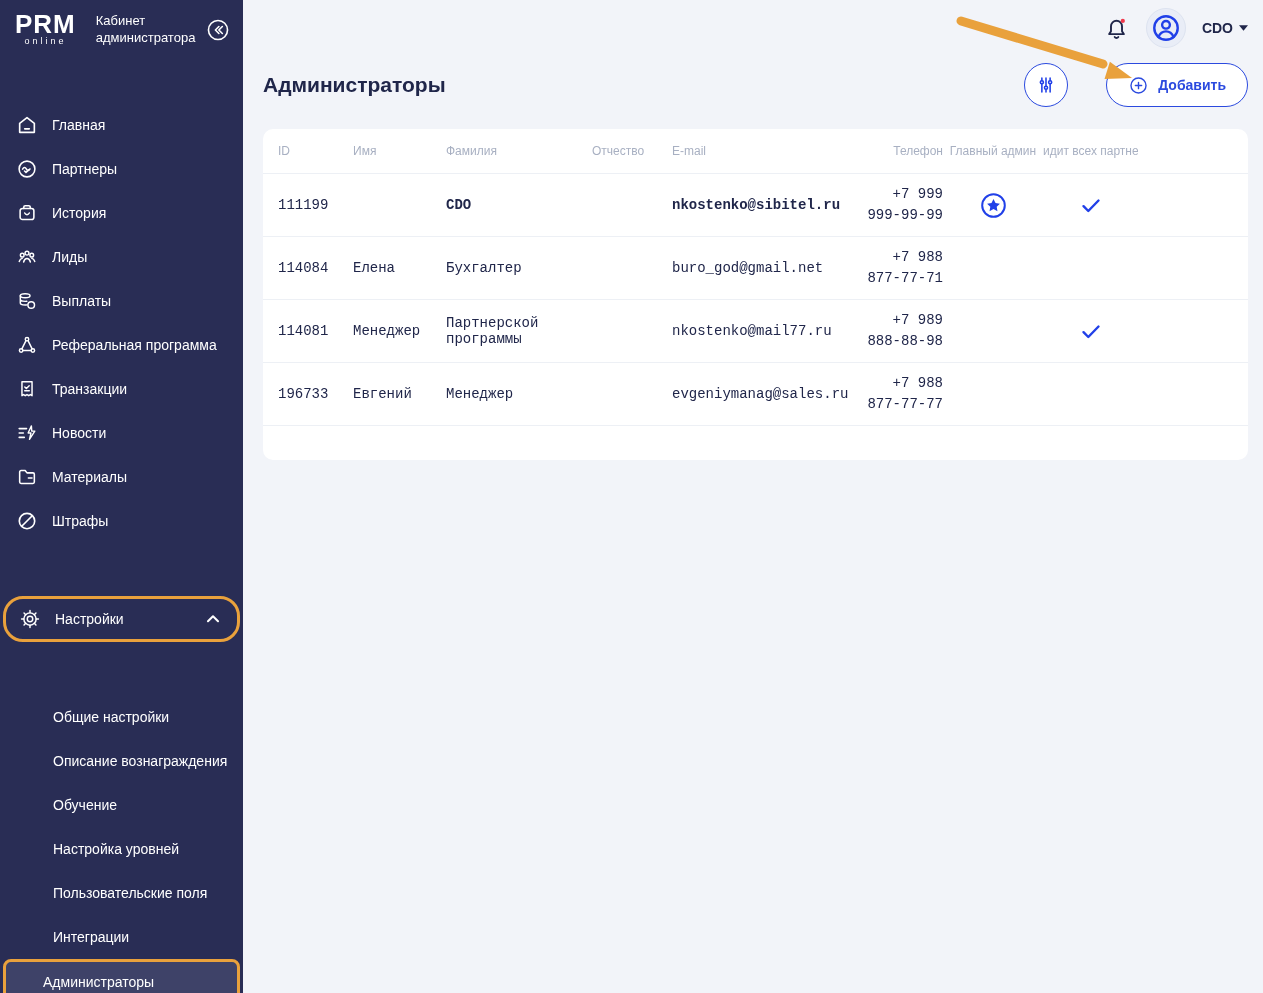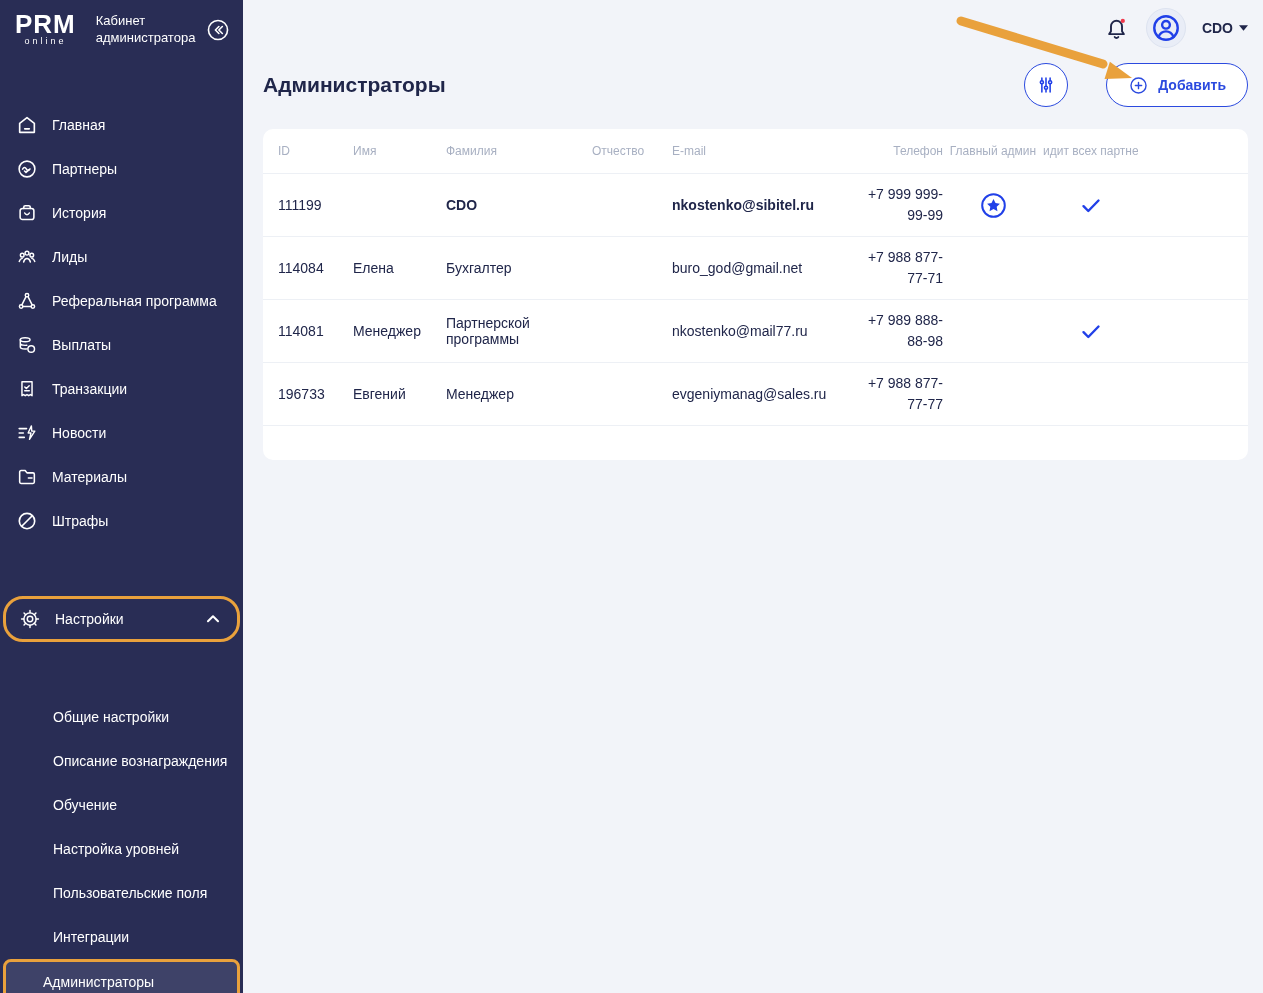--- a/index.html
+++ b/index.html
@@ -72,21 +72,21 @@
   .add-btn .ico { width:21px; height:21px; }
 
   
   .card { margin-top:21px; width:985px; background:#fff; border-radius:10px; }
   .t-head, .t-row {
     display:grid;
     grid-template-columns:75px 93px 146px 80px 189px 82px 100px 95px 1fr;
     padding:0 18px 0 15px; align-items:center;
   }
   .t-head { height:44px; font-size:12px; color:#a8b0c2; }
-  .t-row { min-height:63px; font-size:14px; color:#20264a; border-top:1px solid #edf0f5; }
+  .t-row { min-height:63px; font-size:14px; color:#20264a; border-top:1px solid #edf0f5;font-family:Liberation Mono, monospace; }
   .c-phone { text-align:right; line-height:1.5; }
   .t-head .c-admin, .t-head .c-sees { text-align:center; white-space:nowrap; overflow:hidden; }
   .t-row .c-admin, .t-row .c-sees { display:flex; justify-content:center; }
   .bold { font-weight:700; }
   .c-actions { display:flex; justify-content:flex-end; align-items:center; gap:22px; padding-right:4px; }
   .icon-btn { background:none; border:none; padding:0; cursor:pointer; display:flex; }
   .edit-btn { color:#2140e8; } .edit-btn .ico { width:24px; height:24px; }
   .del-btn { color:#f45b66; } .del-btn .ico { width:22px; height:24px; }
   .star-ind { color:#2140e8; width:27px; height:27px; }
   .check-ind { color:#2140e8; width:24px; height:24px; }
@@ -152,37 +152,37 @@
             <circle cx="6.8" cy="10" r="2"></circle>
             <circle cx="17.2" cy="10" r="2"></circle>
             <path d="M3.5 16.8c.7-2 1.8-3.1 3.3-3.3M20.5 16.8c-.7-2-1.8-3.1-3.3-3.3M8.3 17.5c.7-2.6 2-3.9 3.7-3.9s3 1.3 3.7 3.9"></path>
           </svg>
         </span>
         <span>Лиды</span>
       </div>
       <div class="nav-item">
         <span class="ico">
           <svg viewBox="0 0 24 24" fill="none" stroke="currentColor" stroke-width="1.6" stroke-linecap="round">
+            <ellipse cx="10" cy="6.3" rx="5.3" ry="2.2"></ellipse>
+            <path d="M4.7 6.3v3.9c0 1.2 2.4 2.2 5.3 2.2.6 0 1.2 0 1.8-.1M4.7 10.2v4c0 1.2 2.4 2.2 5.3 2.2.7 0 1.4-.1 2-.2"></path>
+            <circle cx="16.6" cy="16.3" r="3.6"></circle>
+          </svg>
+        </span>
+        <span>Выплаты</span>
+      </div>
+      <div class="nav-item">
+        <span class="ico">
+          <svg viewBox="0 0 24 24" fill="none" stroke="currentColor" stroke-width="1.6" stroke-linecap="round">
             <circle cx="12" cy="5.6" r="1.9"></circle>
             <circle cx="5.6" cy="18" r="1.9"></circle>
             <circle cx="18.4" cy="18" r="1.9"></circle>
             <path d="M10.9 7.3 6.4 16.2M13.1 7.3l4.5 8.9M7.6 18h8.8"></path>
           </svg>
         </span>
         <span>Реферальная программа</span>
-      </div>
-      <div class="nav-item">
-        <span class="ico">
-          <svg viewBox="0 0 24 24" fill="none" stroke="currentColor" stroke-width="1.6" stroke-linecap="round">
-            <ellipse cx="10" cy="6.3" rx="5.3" ry="2.2"></ellipse>
-            <path d="M4.7 6.3v3.9c0 1.2 2.4 2.2 5.3 2.2.6 0 1.2 0 1.8-.1M4.7 10.2v4c0 1.2 2.4 2.2 5.3 2.2.7 0 1.4-.1 2-.2"></path>
-            <circle cx="16.6" cy="16.3" r="3.6"></circle>
-          </svg>
-        </span>
-        <span>Выплаты</span>
       </div>
       <div class="nav-item">
         <span class="ico">
           <svg viewBox="0 0 24 24" fill="none" stroke="currentColor" stroke-width="1.6" stroke-linecap="round" stroke-linejoin="round">
             <path d="M6.5 4h11v15.3l-1.8-1.2-1.8 1.2-1.9-1.2-1.9 1.2-1.8-1.2-1.8 1.2z"></path>
             <path d="M9.6 9.8l1.7 1.7 3.1-3.1"></path>
             <path d="M9.5 14h5"></path>
           </svg>
         </span>
         <span>Транзакции</span>

